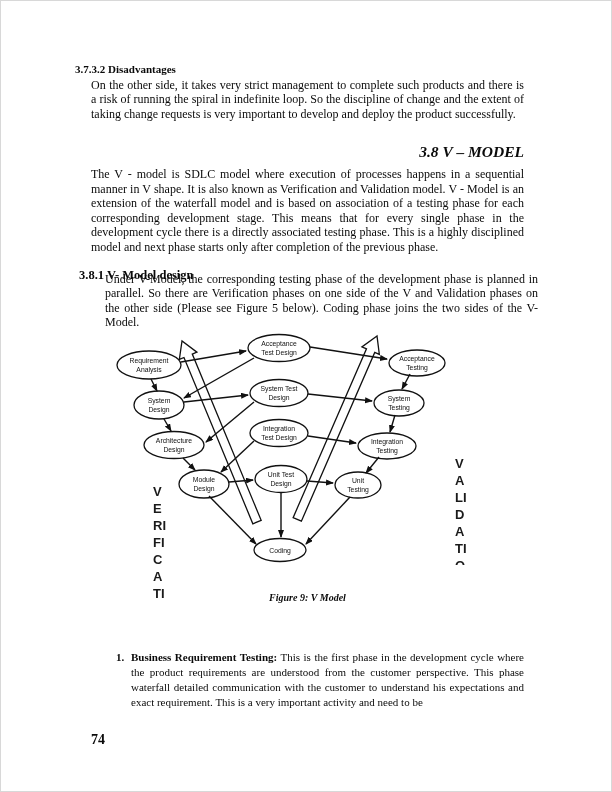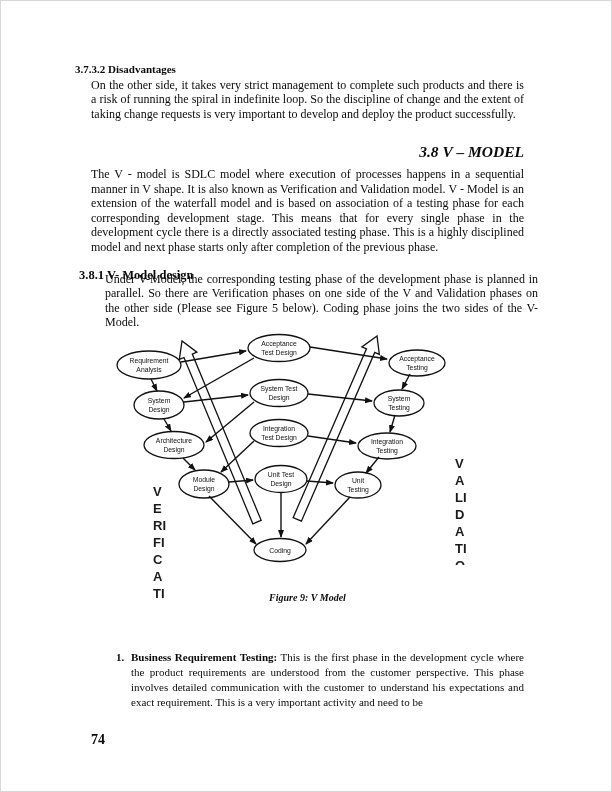--- a/index.html
+++ b/index.html
@@ -134,18 +134,18 @@
       <div>TI</div>
       <div>O</div>
     </div>
   </div>
 
   <div class="abs caption" style="left:90px; top:579px; width:433px;">Figure 9: V Model</div>
 
 
   <div class="abs list-item" style="left:90px; top:649px; width:433px;">
     <span class="li-num">1.</span>
-    <div class="li-body"><b>Business Requirement Testing:</b> <span>This is the first phase in the development cycle where the product requirements are understood from the customer perspective. This phase involves detailed communication with the customer to understand his expectations and exact requirement. This is a very important activity and need to be</span></div>
+    <div class="li-body"><b>Business Requirement Testing:</b> <span>This is the first phase in the development cycle where the product requirements are understood from the customer perspective. This phase waterfall detailed communication with the customer to understand his expectations and exact requirement. This is a very important activity and need to be</span></div>
   </div>
 
   <div class="abs pagenum" style="left:90px; top:731px; width:433px;">74</div>
 
 </div>
 
 </body></html>

